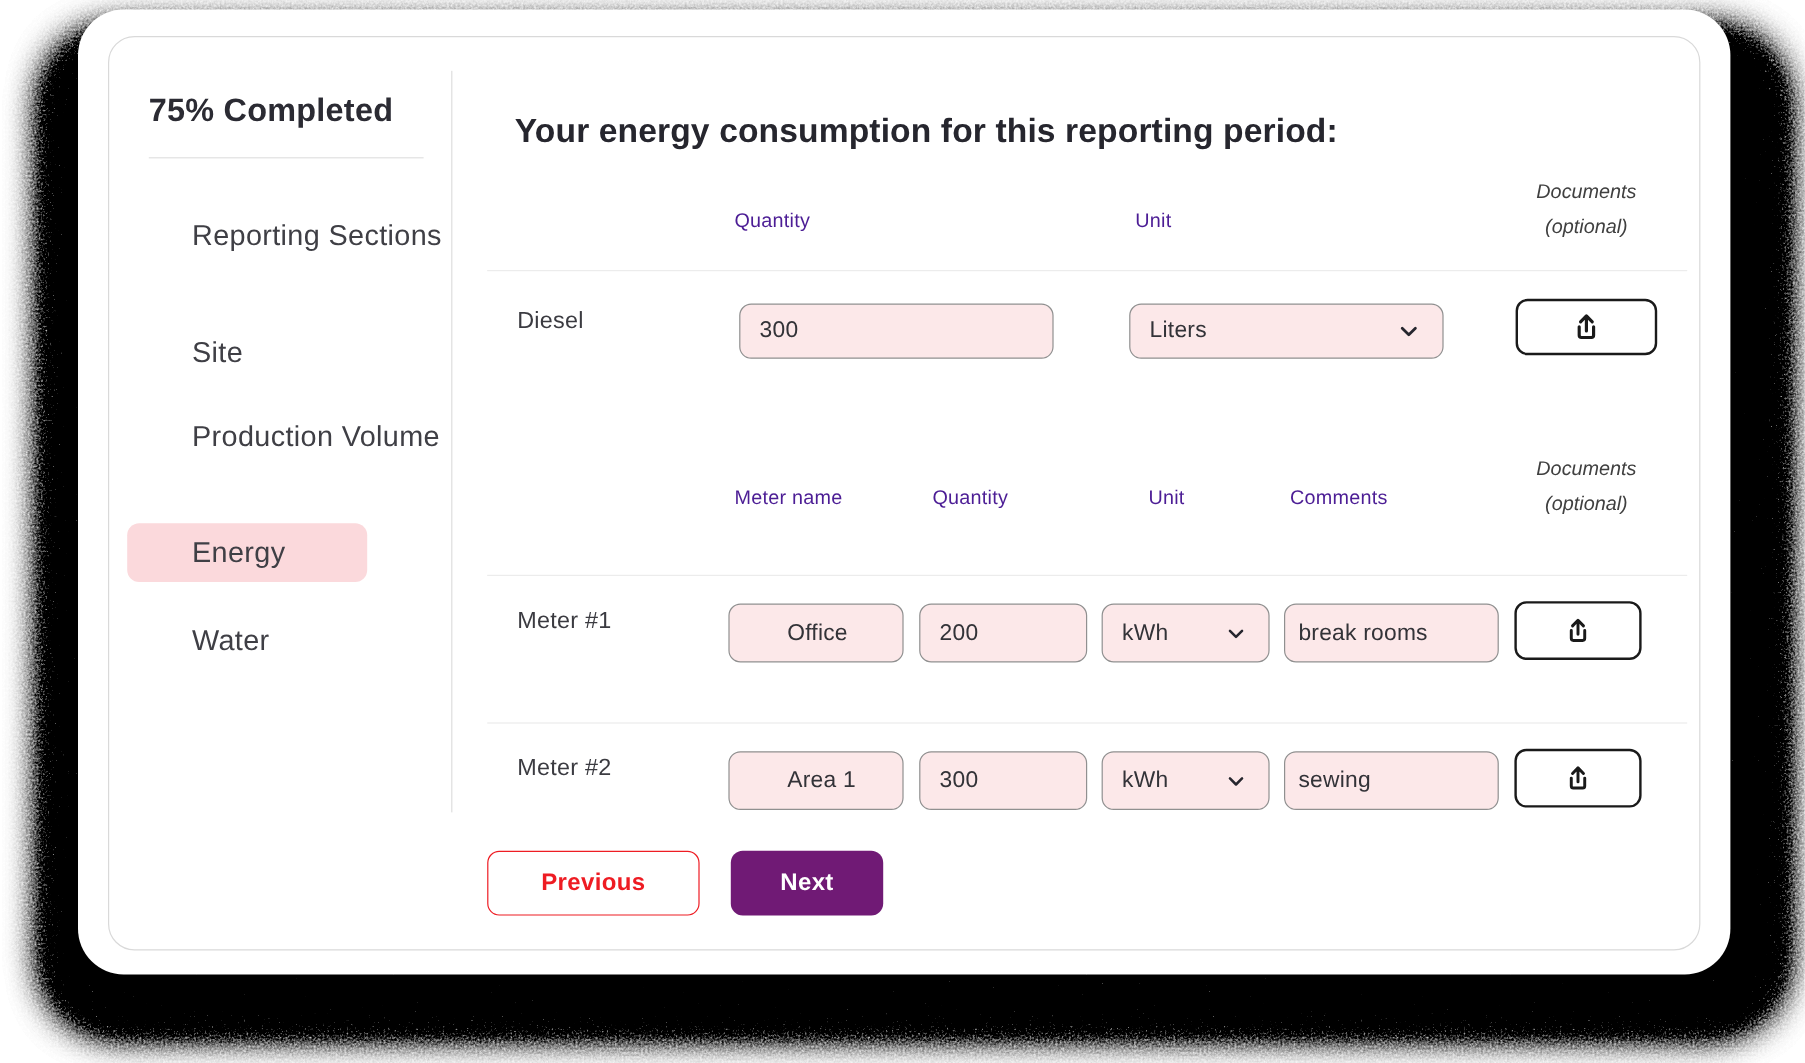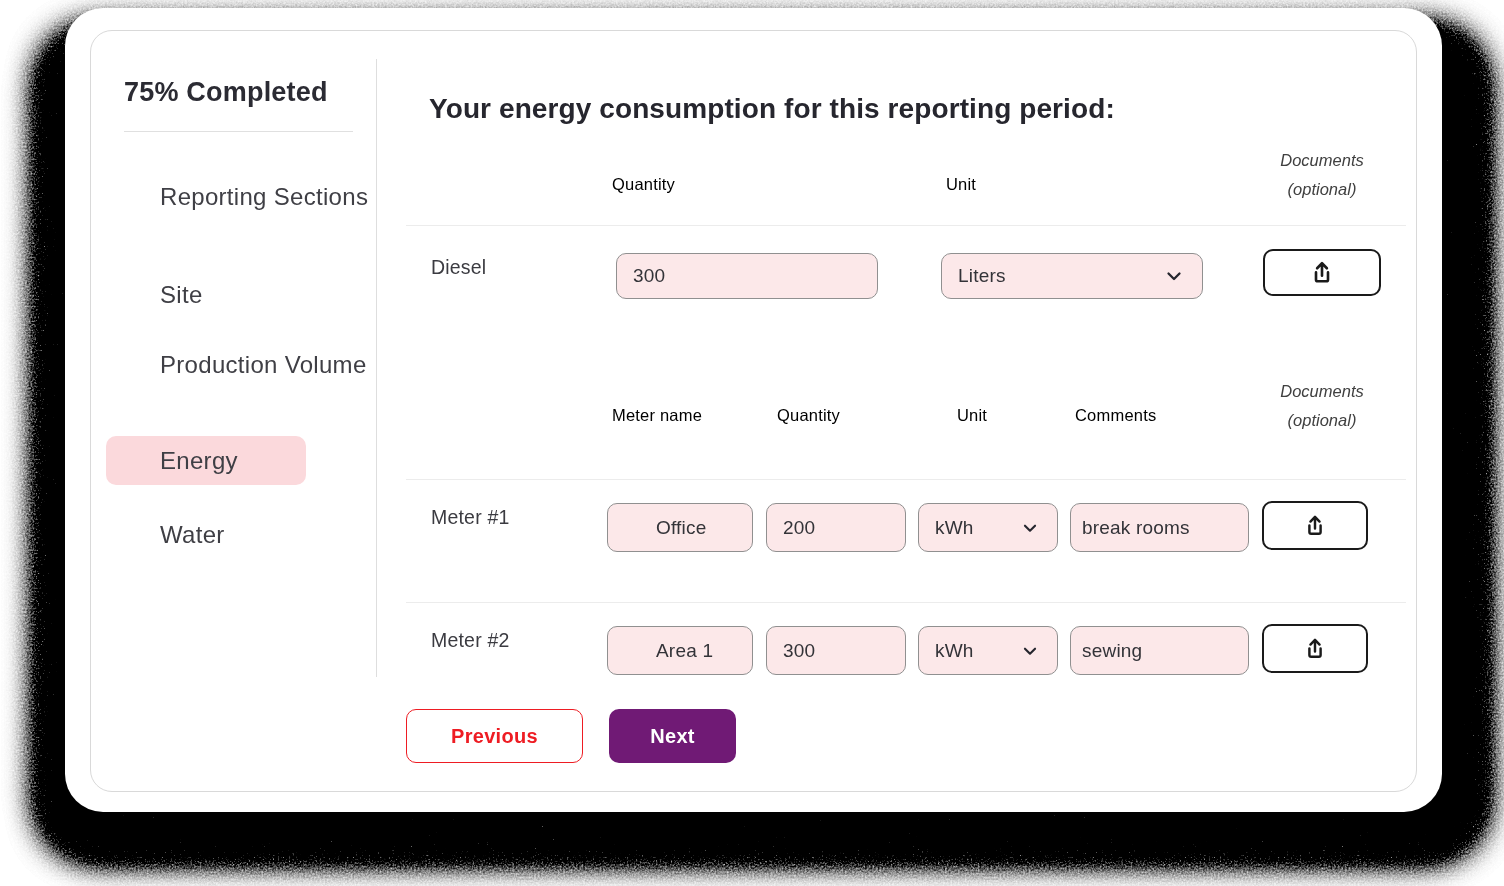--- a/index.html
+++ b/index.html
@@ -31,21 +31,21 @@
   .nav-site       { top:247px; }
   .nav-production { top:317px; }
   .nav-energy     { top:413px; }
   .nav-water      { top:487px; }
   .active-pill { position:absolute; left:15px; top:405px; width:200px; height:49px;
                  background:#fbd9dc; border-radius:10px; }
 
   
   .main-title { position:absolute; left:338px; top:62px; font-size:28px; font-weight:700;
                 color:#26262e; letter-spacing:.1px; white-space:nowrap; }
-  .col-hdr { position:absolute; font-size:16.5px; color:#000000; letter-spacing:.2px;
+  .col-hdr { position:absolute; font-size:16.5px; color:#4c1d95; letter-spacing:.2px;
              white-space:nowrap; }
   .h1-qty  { left:521px; top:144px; }
   .h1-unit { left:855px; top:144px; }
   .docs-hdr { position:absolute; width:182px; text-align:center; font-size:16.5px;
               color:#404040; line-height:29px; left:1140px;font-style:italic; }
   .docs-hdr-1 { top:115px; }
   .docs-hdr-2 { top:346px; }
   .h2-name { left:521px; top:375px; }
   .h2-qty  { left:686px; top:375px; }
   .h2-unit { left:866px; top:375px; }

